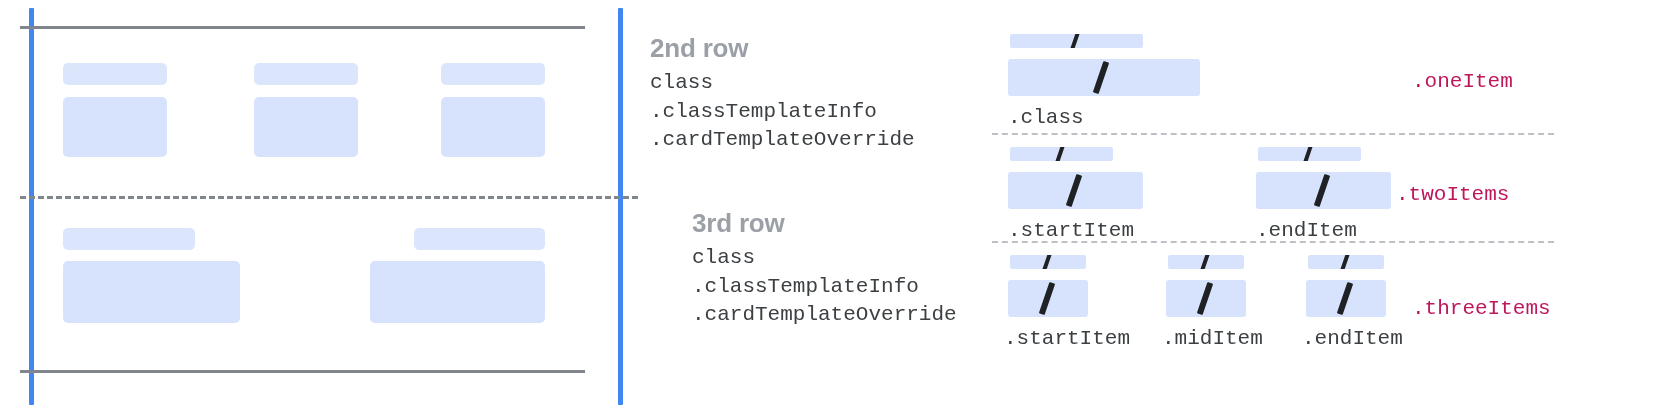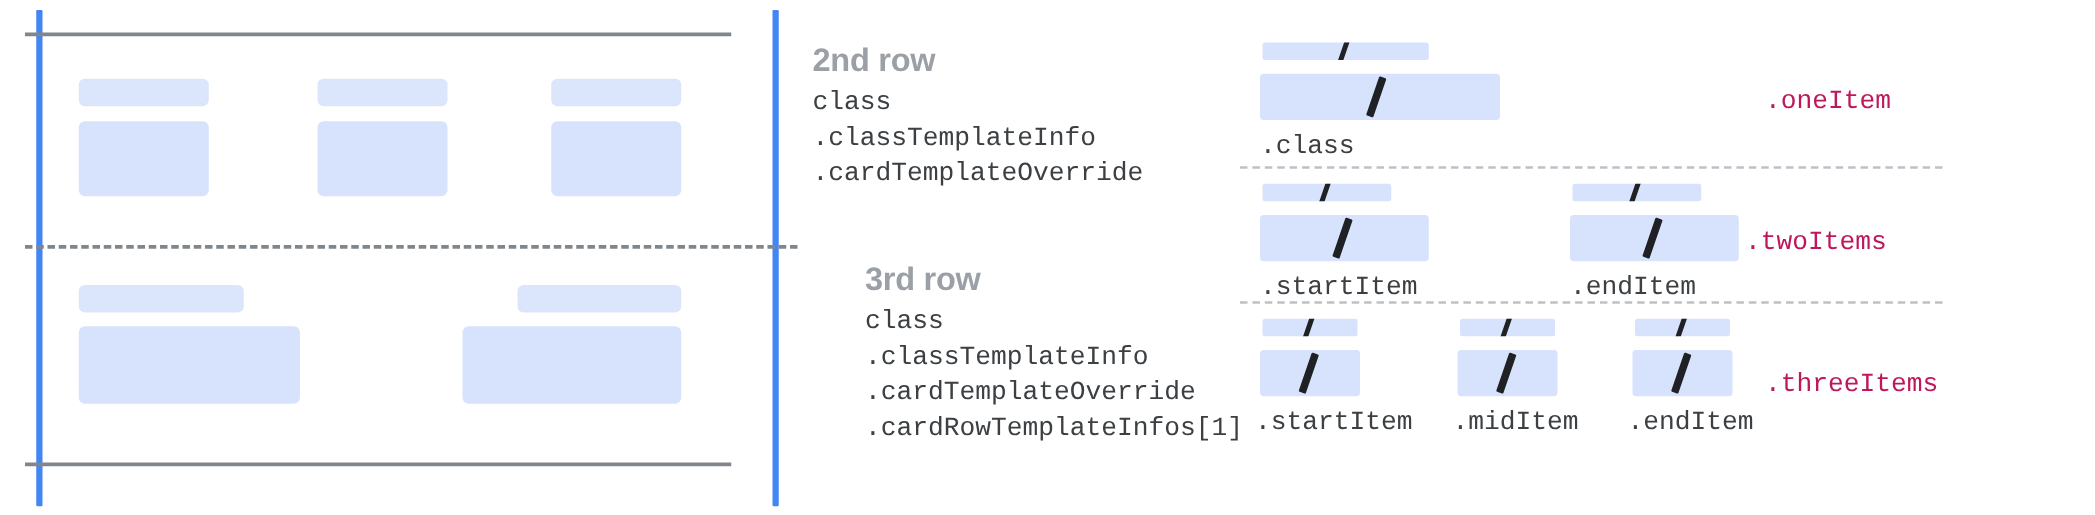--- a/index.html
+++ b/index.html
@@ -104,21 +104,20 @@
     <div class="tb-code" style="margin-top:6px;">class</div>
     <div class="tb-code">.classTemplateInfo</div>
     <div class="tb-code">.cardTemplateOverride</div>
   </div>
 
   <div class="textblock" style="left:664px;top:208px;margin-left:28px;">
     <div class="tb-title">3rd row</div>
     <div class="tb-code" style="margin-top:6px;">class</div>
     <div class="tb-code">.classTemplateInfo</div>
     <div class="tb-code">.cardTemplateOverride</div>
-    <div class="tb-code">.cardRowTemplateInfos[1]</div>
   </div>
 
   <div class="tmpl-panel">
 
     <div class="tmpl-row" style="left:0;top:0;width:696px;height:130px;">
 
       <div class="slot" style="left:28px;top:34px;">
         <div class="bar" style="left:2px;top:0;width:133px;height:14px;">
           <div class="slash" style="left:63px;top:-4px;width:4px;height:22px;"></div>
         </div>

